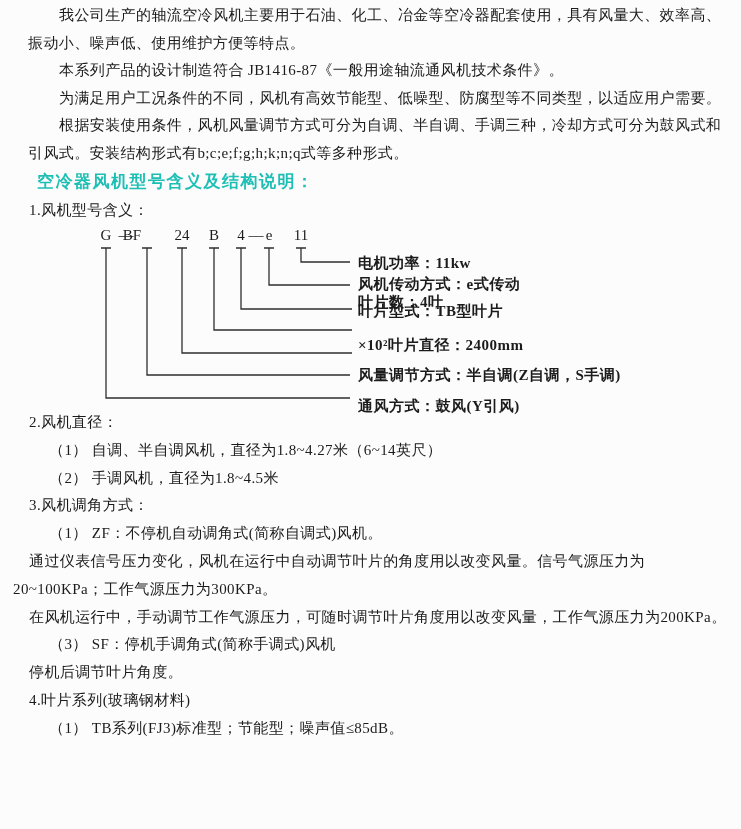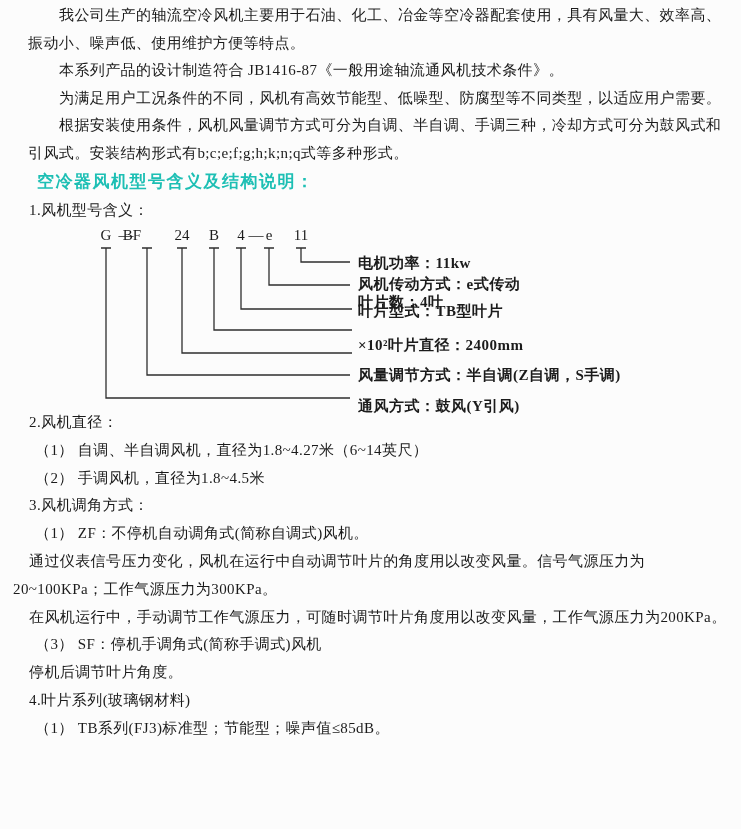--- a/index.html
+++ b/index.html
@@ -8,21 +8,21 @@
     background: #fcfcfc;
     font-family: "Liberation Serif", "DejaVu Serif", serif;
     font-size: 15px; color: #1b1b1b;
     box-sizing: border-box;
     padding: 2px 8px 0 13px;
     overflow: hidden;
   }
   p { margin: 0; line-height: 27.5px; letter-spacing: 0.4px; }
   .indent2 { text-indent: 31px; margin-left: 15px; }
   .sect { margin-left: 16px; }
-  .item { margin-left: 22px; white-space: nowrap; font-family: Liberation Serif, serif; }
+  .item { margin-left: 36px; white-space: nowrap; font-family: Liberation Serif, serif; }
   .desc { text-indent: 16px; }
   .lower p { line-height: 27.8px; }
   .teal-heading {
     margin: 0 0 0 24px; height: 30px; line-height: 30px;
     font-family: "Liberation Sans", "DejaVu Sans", sans-serif;
     font-weight: bold; font-size: 17px; color: #1dbfb4; letter-spacing: 1.5px;
   }
   .model-head { margin-left: 16px; line-height: 27px; }
   .diagram { position: relative; height: 185px; width: 741px; margin-left: -13px; }
   .diagram svg { position: absolute; left: 0; top: 0; }

